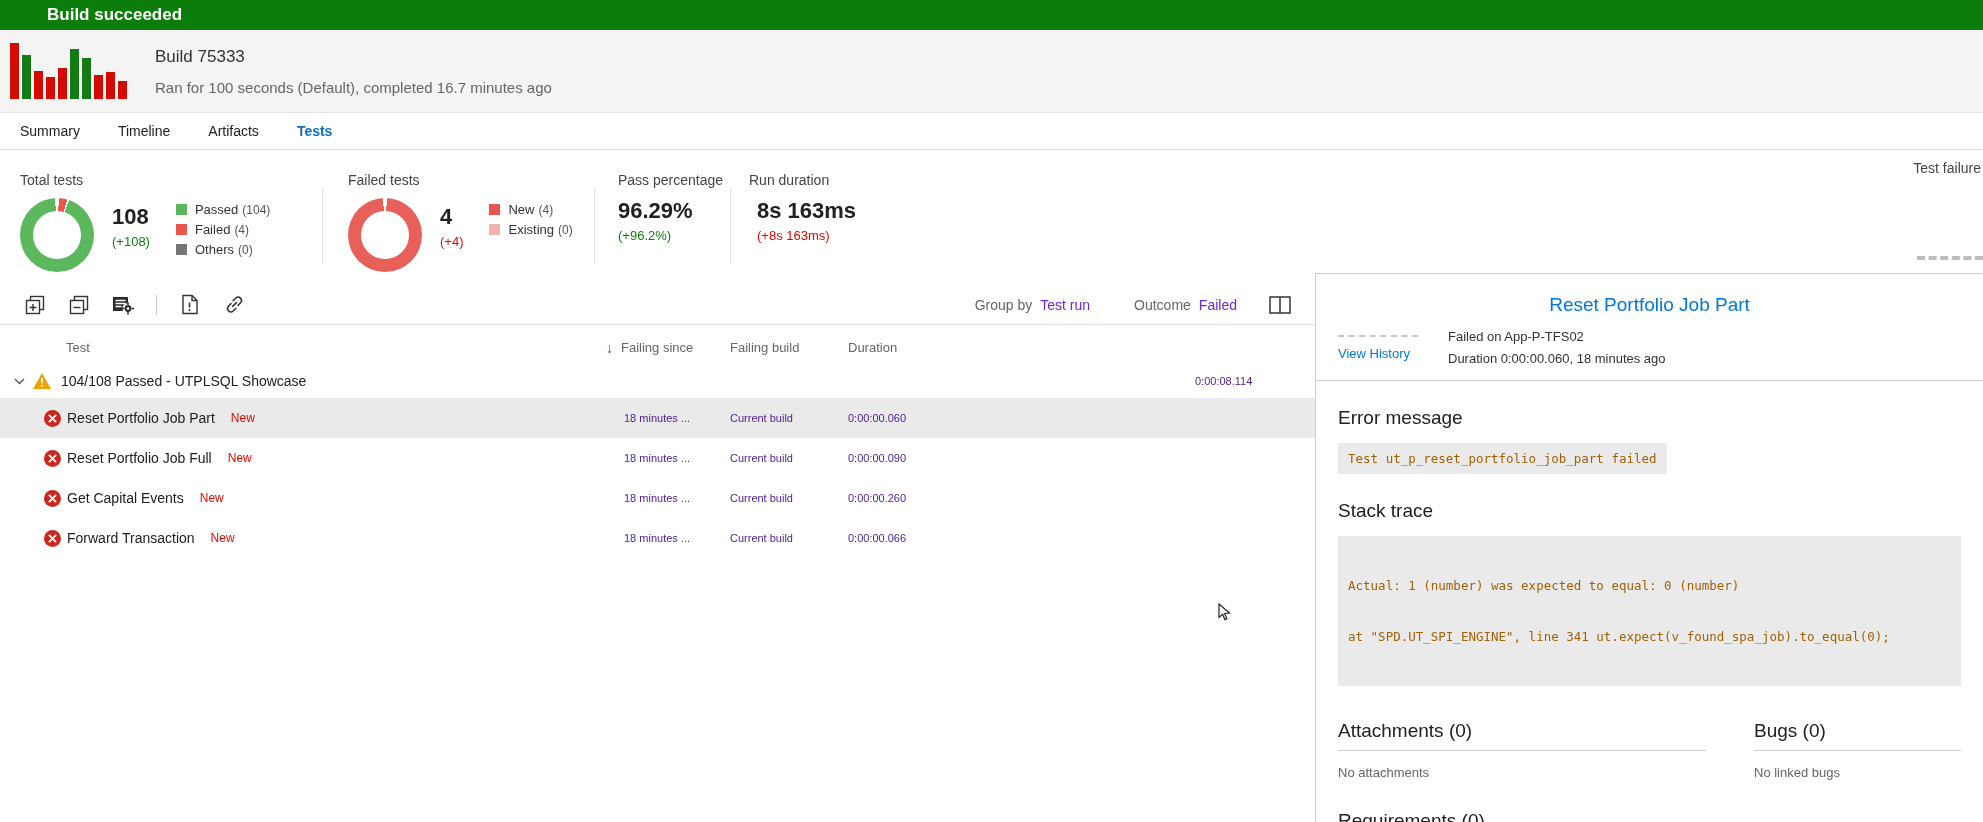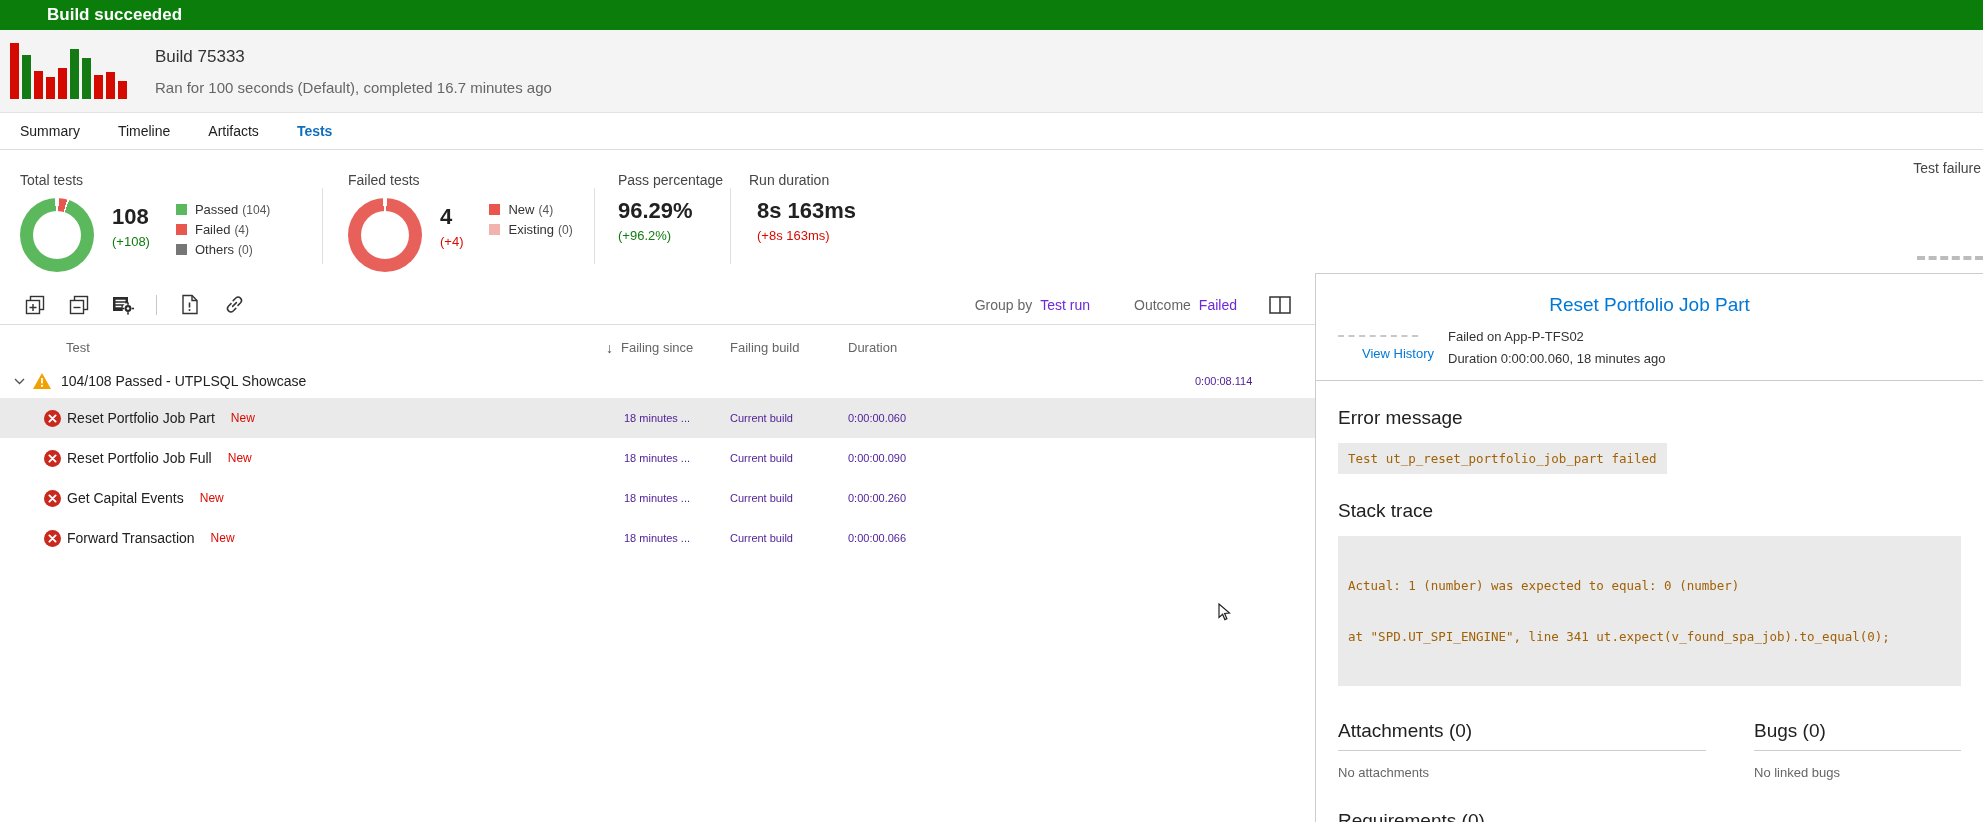--- a/index.html
+++ b/index.html
@@ -96,21 +96,21 @@
 
   
   .cursor { position:absolute; left:1218px; top:330px; pointer-events:none; }
 
   
   .right-pane { flex:1; border-left:1px solid #ccc; border-top:1px solid #ccc; padding:0 22px; overflow:hidden; }
   .detail-title { color:#0078d7; font-size:19px; text-align:center; margin-top:20px; cursor:default; }
   .detail-meta { display:flex; margin-top:10px; font-size:13px; }
   .meta-left { width:96px; flex:none; }
   .meta-dash { width:80px; border-top:2px dashed #c8c8c8; margin-top:9px; }
-  .view-history { color:#0078d7; margin-top:9px; cursor:pointer; font-size:13px;text-align:right; }
+  .view-history { color:#0078d7; margin-top:9px; cursor:pointer; font-size:13px; }
   .meta-right { margin-left:14px; color:#333; line-height:22px; }
   .detail-hr { border:none; border-top:1px solid #ccc; margin:10px -22px 0 -22px; }
   .sect-head { font-size:19px; font-weight:400; color:#212121; margin-top:26px; }
   .code-box { background:#eaeaea; font-family:"DejaVu Sans Mono", monospace; font-size:12.5px;
     color:#a16207; padding:7px 10px; margin-top:14px; line-height:17px; white-space:pre; }
   .code-inline { display:inline-block; }
   .links-row { display:flex; margin-top:34px; }
   .link-col-a { width:368px; flex:none; margin-right:48px; }
   .link-col-b { flex:1; }
   .link-head { font-size:19px; font-weight:400; color:#212121; border-bottom:1px solid #ccc; padding-bottom:8px; }

